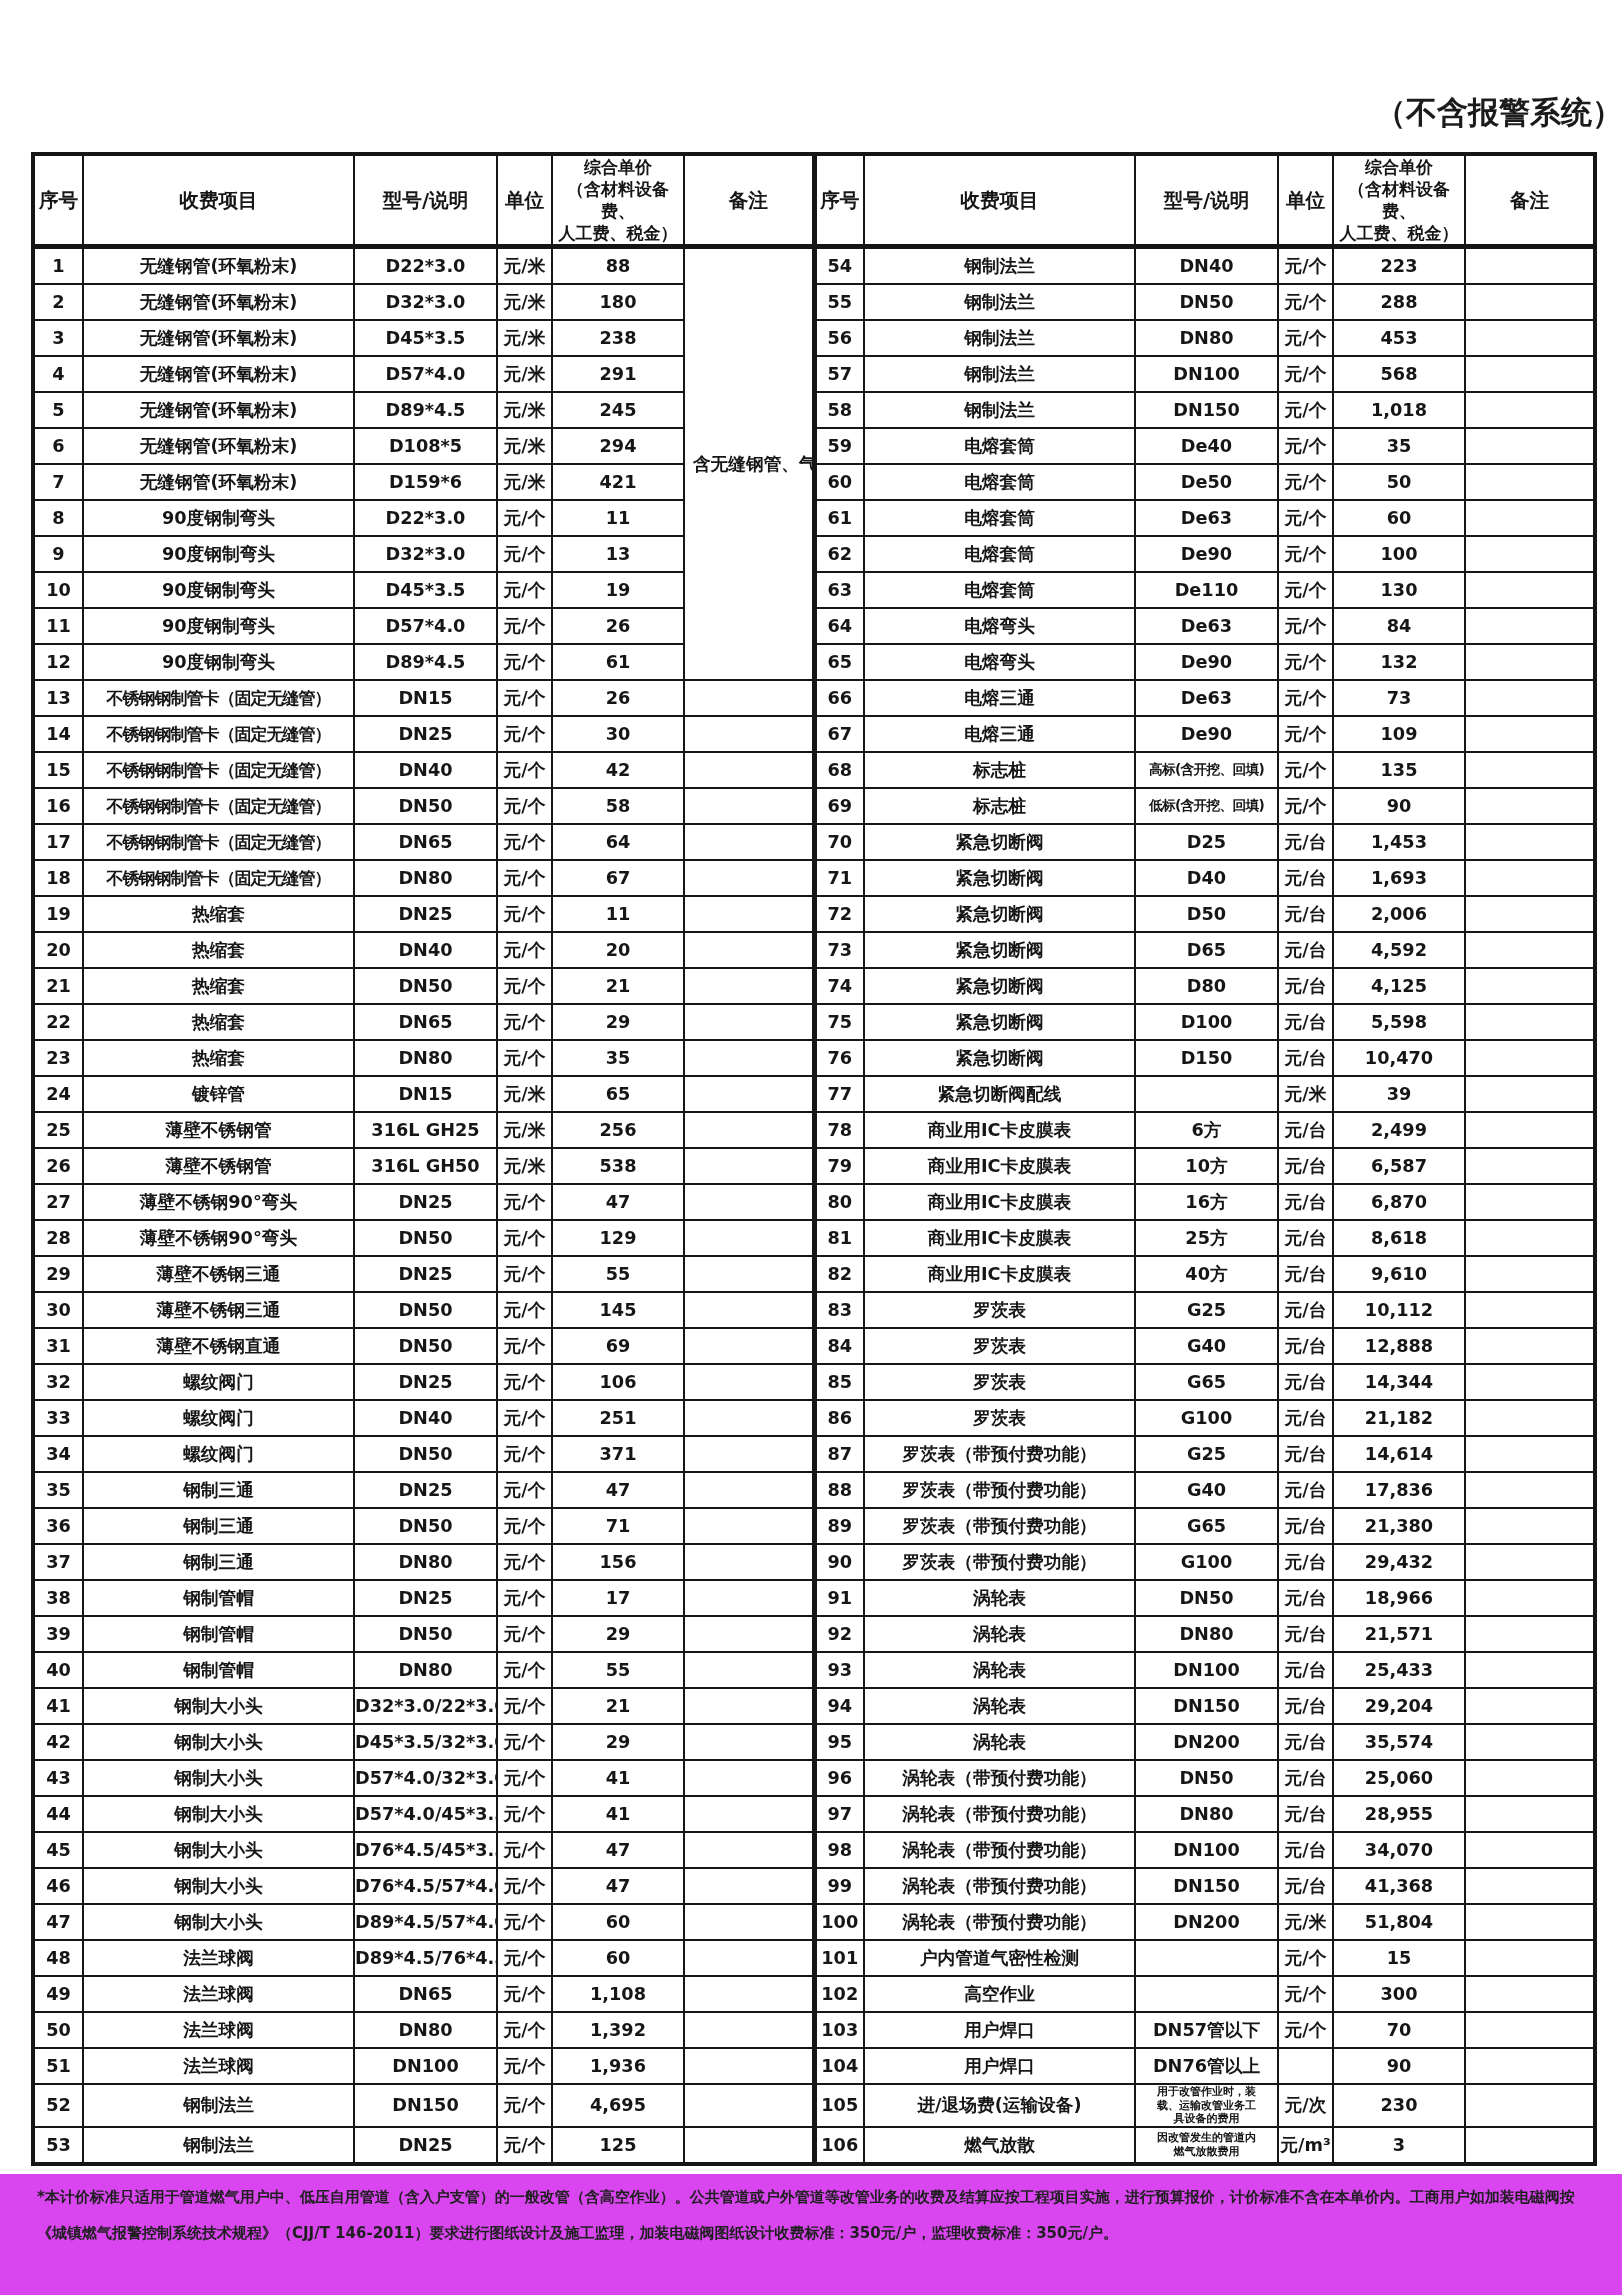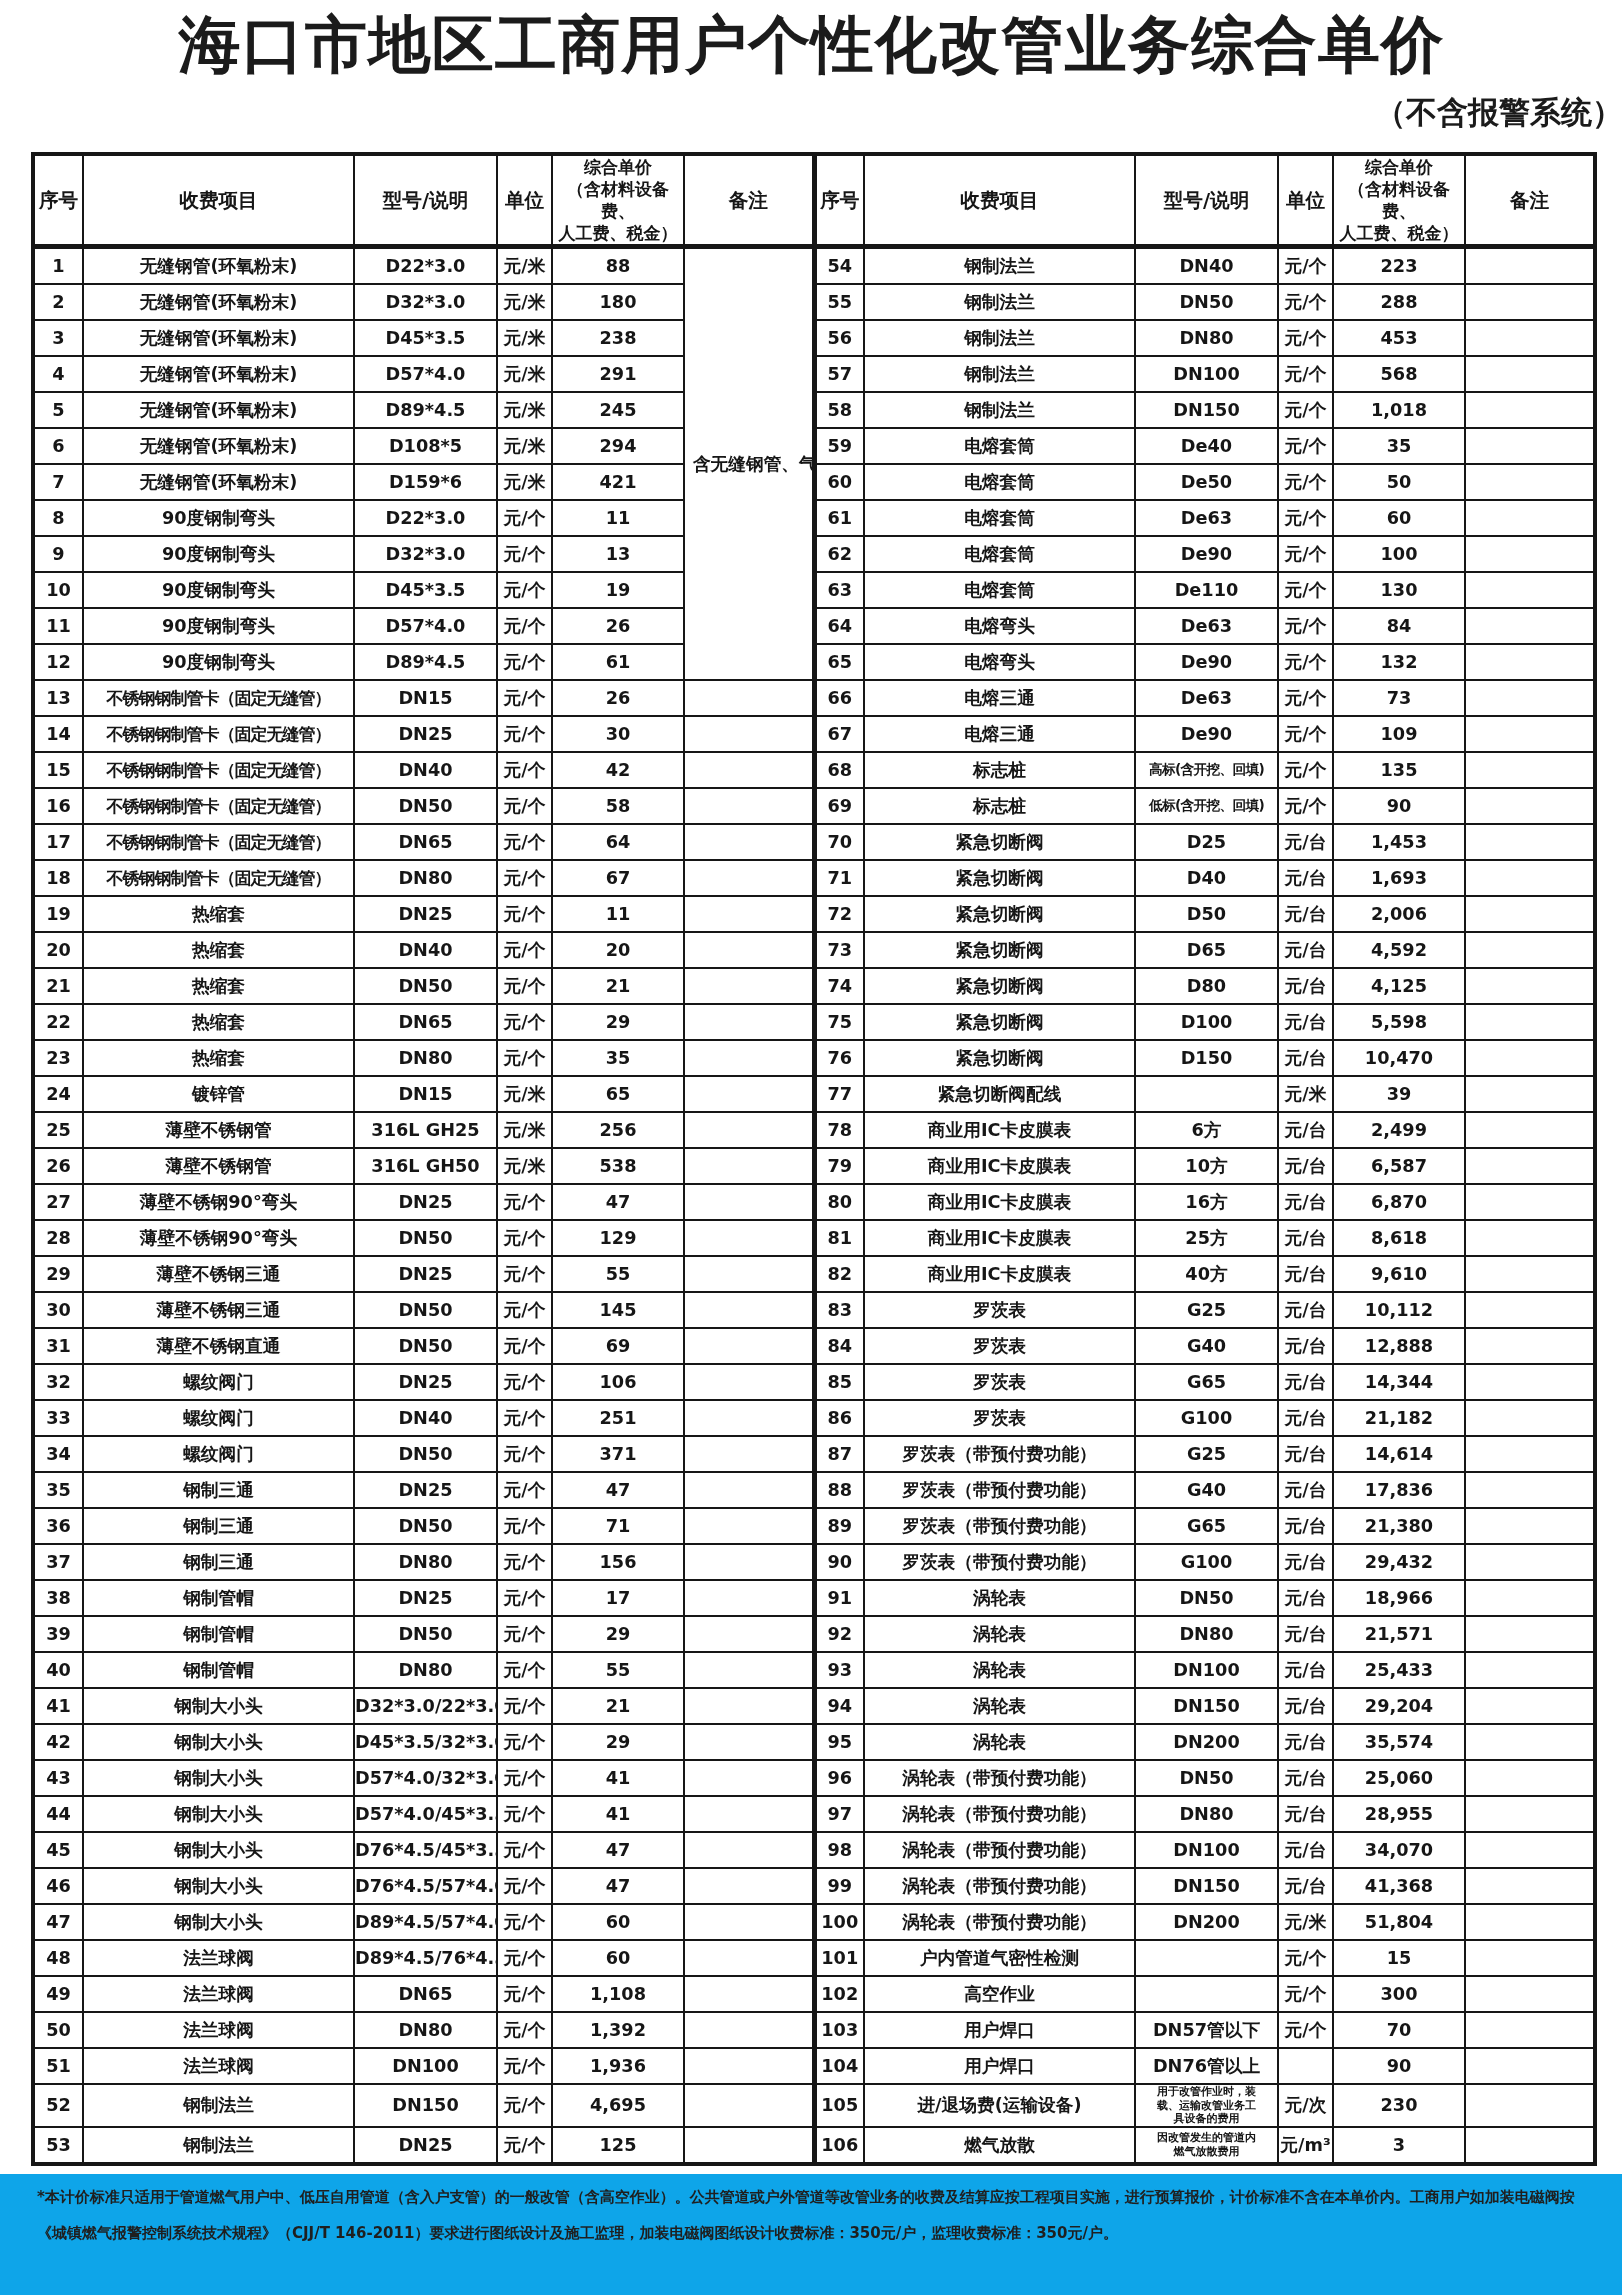--- a/index.html
+++ b/index.html
@@ -32,21 +32,20 @@
 
   .footer-band{position:absolute;left:0;top:2174px;width:1623px;height:122px;}
   .footnote{position:absolute;left:37px;top:5.2px;width:1561px;font-size:15px;
         line-height:2.4;font-weight:700;color:#1f1f1f;}
 </style>
 </head>
 <body>
 
 <div class="page">
 
-  <h1 class="title">海口市地区工商用户个性化改管业务综合单价</h1>
   <div class="subtitle">（不含报警系统）</div>
 
   <table class="price-table">
     <colgroup>
       <col style="width:50px">
         <col style="width:271px">
         <col style="width:143px">
       <col style="width:55px">
         <col style="width:132px">
         <col style="width:130px">
@@ -805,19 +804,19 @@
           <td class="no divider">106</td>
           <td class="item">燃气放散</td>
           <td class="model tiny">因改管发生的管道内燃气放散费用</td>
           <td class="unit">元/m³</td>
           <td class="price">3</td>
           <td class="remark"></td>
         </tr>
       </tbody>
   </table>
 
-  <div class="footer-band" style="background: #0ea5e9;">
+  <div class="footer-band" style="background: #d946ef;">
     <div class="footnote">*本计价标准只适用于管道燃气用户中、低压自用管道（含入户支管）的一般改管（含高空作业）。公共管道或户外管道等改管业务的收费及结算应按工程项目实施，进行预算报价，计价标准不含在本单价内。工商用户如加装电磁阀按《城镇燃气报警控制系统技术规程》（CJJ/T 146-2011）要求进行图纸设计及施工监理，加装电磁阀图纸设计收费标准：350元/户，监理收费标准：350元/户。</div>
 
   </div>
 
 </div>
 
 
 </body></html>

